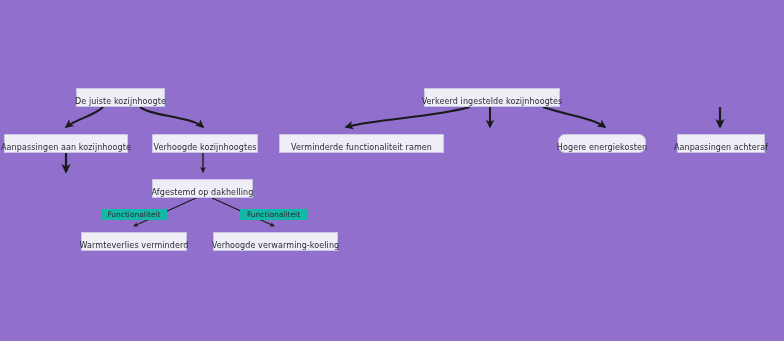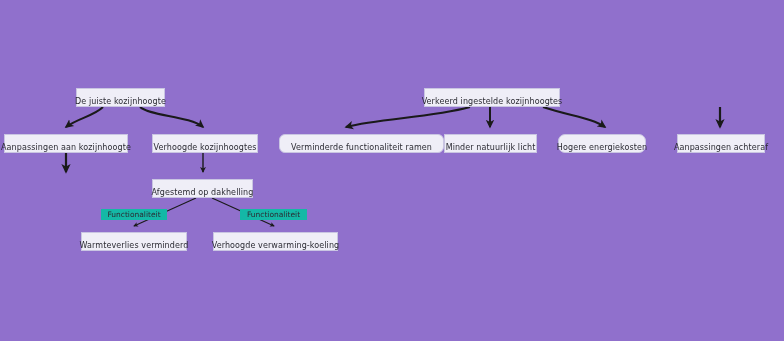--- a/index.html
+++ b/index.html
@@ -112,27 +112,24 @@
   </div>
 
   <div class="node" style="left:213px; top:232px; width:125px;">
     <span>Verhoogde verwarming-koeling</span>
   </div>
 
   <div class="node" style="left:424px; top:88px; width:136px;">
     <span>Verkeerd ingestelde kozijnhoogtes</span>
   </div>
 
-  <div class="node" style="left:279px; top:134px; width:165px;border-radius:6px;">
+  <div class="node" style="left:279px; top:134px; width:165px;">
     <span>Verminderde functionaliteit ramen</span>
   </div>
 
-  <div class="node" style="left:444px; top:134px; width:93px;">
-    <span>Minder natuurlijk licht</span>
-  </div>
 
   <div class="node" style="left:558px; top:134px; width:88px;border-radius:7px;">
     <span>Hogere energiekosten</span>
   </div>
 
 
   <div class="node" style="left:677px; top:134px; width:88px;">
     <span>Aanpassingen achteraf</span>
   </div>
 

